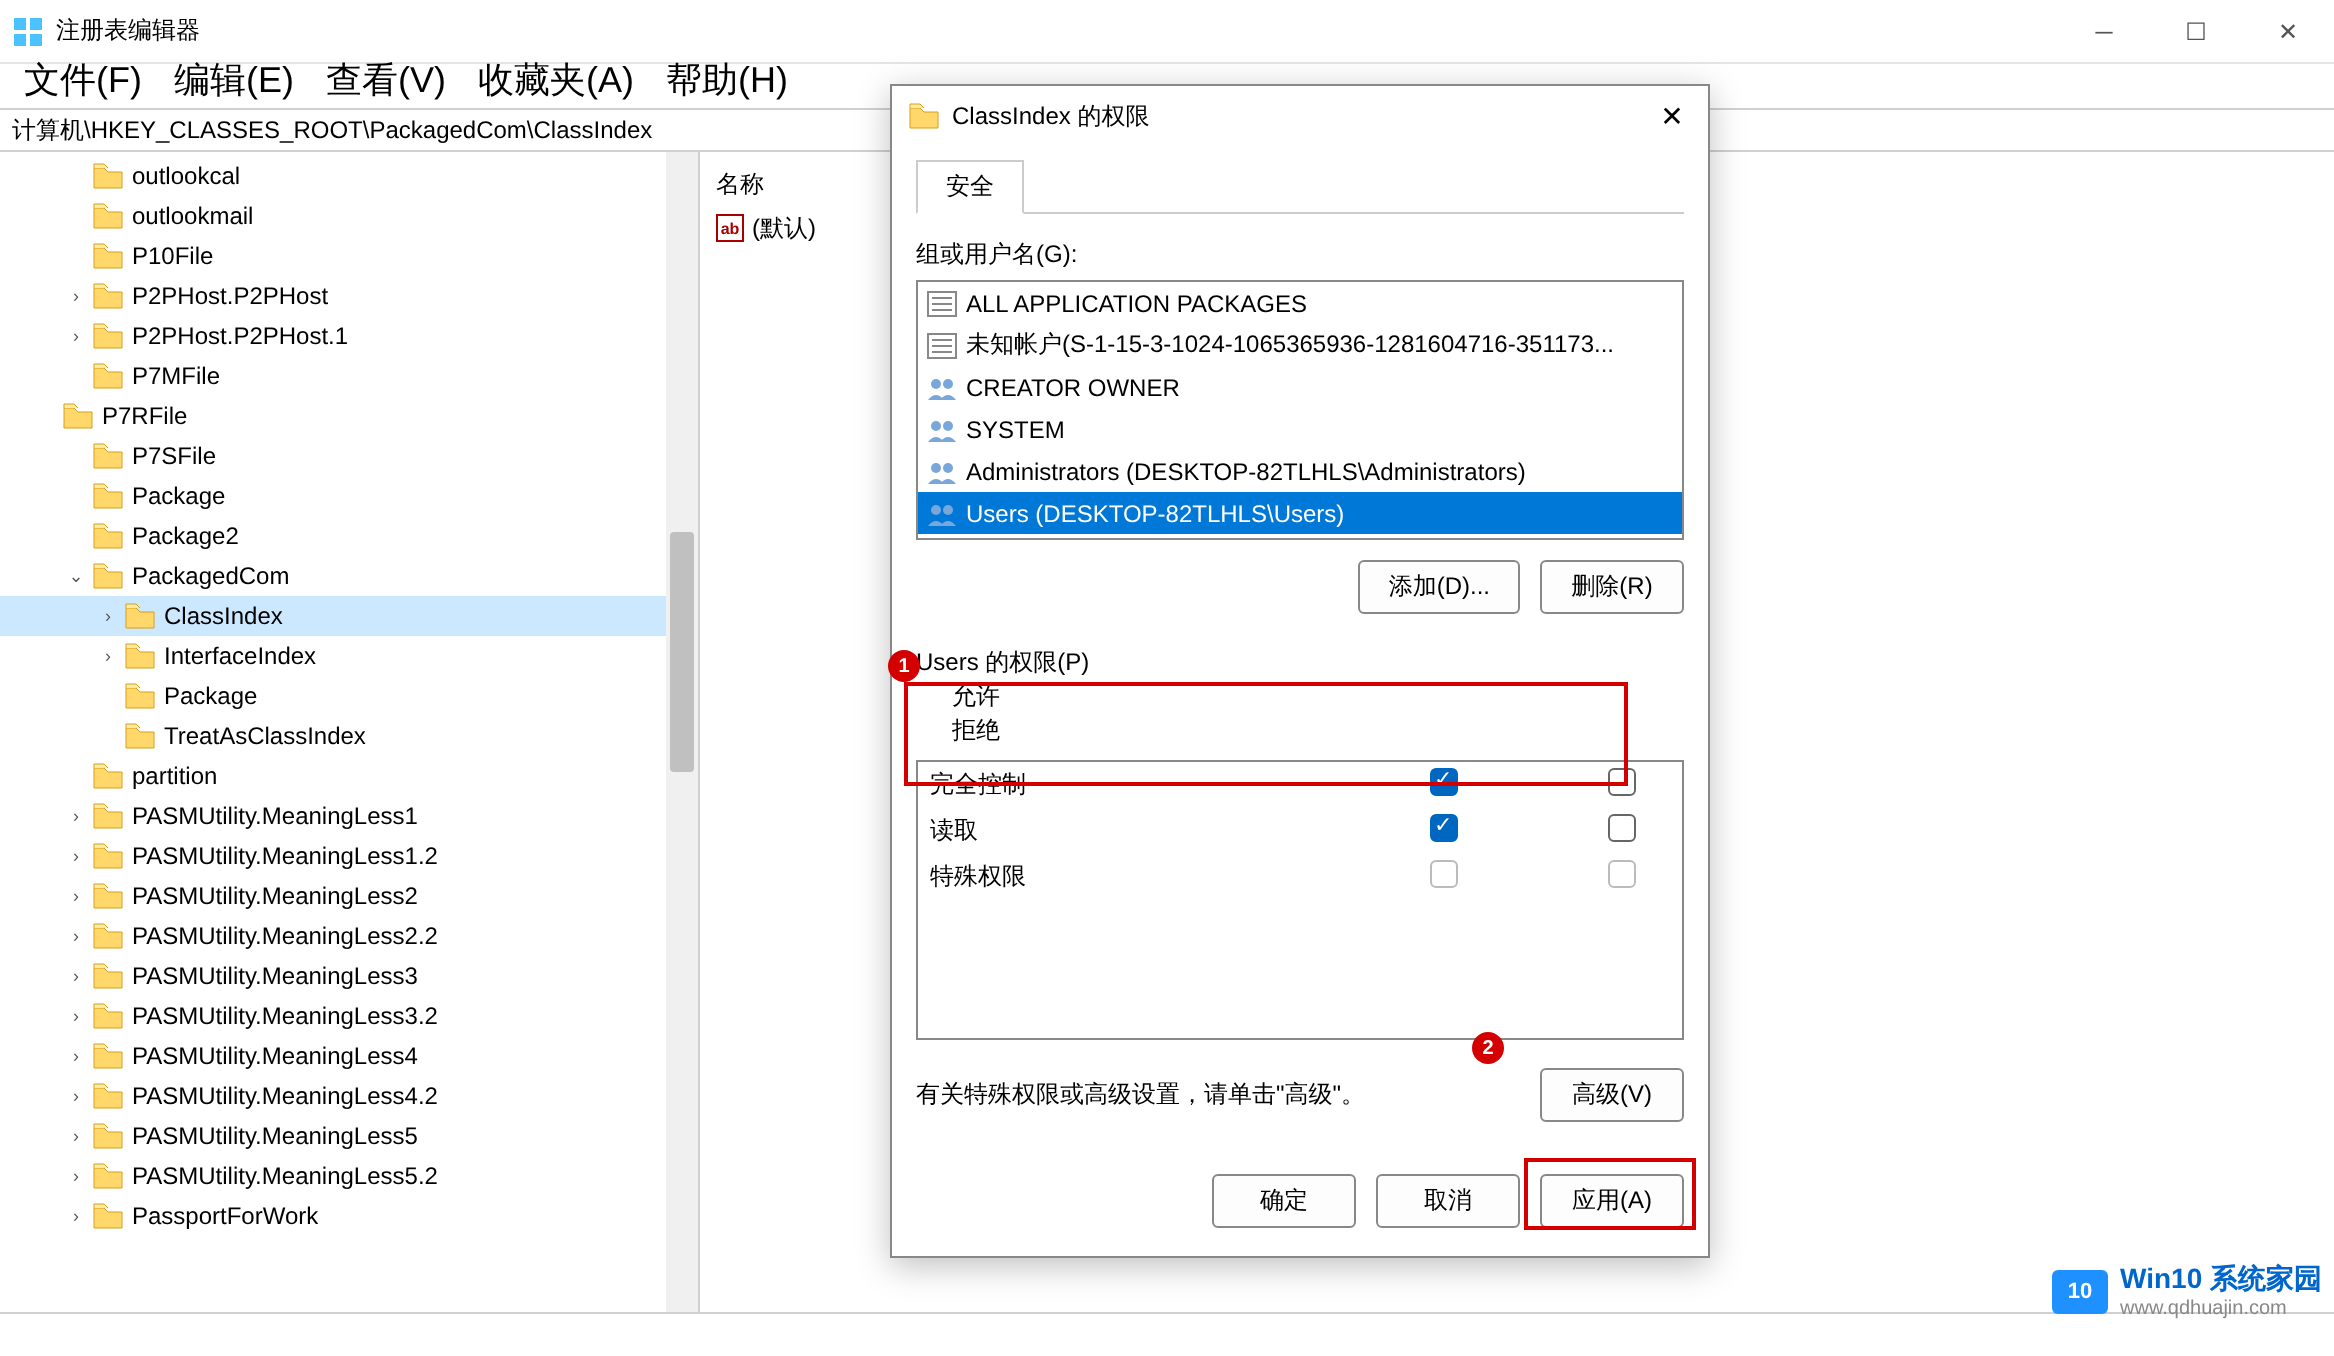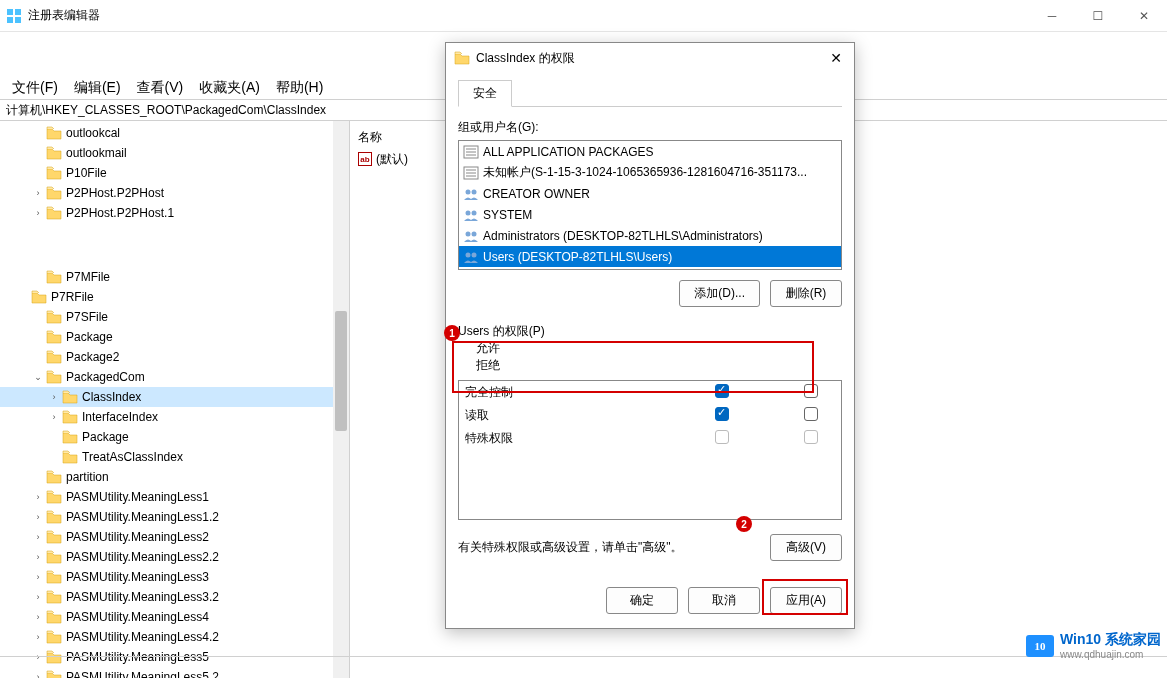--- a/index.html
+++ b/index.html
@@ -5,21 +5,21 @@
     * { box-sizing: border-box; margin: 0; padding: 0; font-family: "Microsoft YaHei", "Segoe UI", sans-serif; }
     body { background: #fff; width: 1167px; height: 678px; overflow: hidden; position: relative; font-size: 12px; }
 
     .titlebar { height: 32px; display: flex; align-items: center; padding-left: 6px; border-bottom: 1px solid #e5e5e5; }
     .titlebar-icon { width: 16px; height: 16px; margin-right: 6px; display: inline-block; }
     .titlebar-icon svg { width: 16px; height: 16px; }
     .titlebar-text { flex: 1; font-size: 12px; }
     .win-controls { display: flex; }
     .win-btn { width: 46px; height: 32px; display: flex; align-items: center; justify-content: center; color: #555; }
 
-    .menubar { height: 22px; display: flex; align-items: flex-end; padding-left: 4px; font-size: 14px; gap: 0; margin-top: 45px; }
+    .menubar { height: 22px; display: flex; align-items: flex-end; padding-left: 4px; font-size: 18px; gap: 0; }
     .menubar span { padding: 2px 8px; }
 
     .addressbar { height: 22px; border-top: 1px solid #d0d0d0; border-bottom: 1px solid #d0d0d0; padding: 2px 6px; font-size: 12px; background: #fff; }
 
     .main { display: flex; height: calc(678px - 32px - 22px - 22px - 22px); }
 
     .tree-pane { width: 350px; border-right: 1px solid #d0d0d0; overflow: hidden; padding-top: 2px; position: relative; }
     .tree-scroll { position: absolute; right: 0; top: 0; bottom: 0; width: 16px; background: #f0f0f0; }
     .tree-thumb { position: absolute; left: 2px; right: 2px; top: 190px; height: 120px; background: #c0c0c0; border-radius: 2px; }
     .tree-item { display: flex; align-items: center; height: 20px; font-size: 12px; color: #000; white-space: nowrap; }
@@ -66,21 +66,21 @@
 
     .redbox { border: 2px solid #d40000; position: absolute; pointer-events: none; }
     .badge { position: absolute; width: 16px; height: 16px; border-radius: 50%; background: #d40000; color: #fff; font-size: 10px; display: flex; align-items: center; justify-content: center; font-weight: bold; }
 
     .adv-row { display: flex; align-items: center; margin-top: 14px; font-size: 12px; }
     .adv-row .btn { margin-left: auto; }
 
     .dlg-footer { display: flex; justify-content: flex-end; gap: 10px; padding: 14px 12px; border-top: none; }
 
     .watermark { position: absolute; right: 6px; bottom: 18px; display: flex; align-items: center; gap: 6px; font-size: 12px; }
-    .wm-icon { width: 28px; height: 22px; background: #1e90ff; color: #fff; display: flex; align-items: center; justify-content: center; font-weight: bold; font-size: 11px; border-radius: 3px; font-family: Liberation Serif, serif; }
+    .wm-icon { width: 28px; height: 22px; background: #1e90ff; color: #fff; display: flex; align-items: center; justify-content: center; font-weight: bold; font-size: 11px; border-radius: 3px; }
     .wm-text1 { color: #0066cc; font-weight: bold; font-size: 14px; }
     .wm-text2 { color: #888; font-size: 10px; }
   </style>
 </head>
 <body>
 
 <div class="titlebar">
   <span class="titlebar-icon">
     <svg viewBox="0 0 16 16">
         <rect x="1" y="1" width="6" height="6" fill="#4cc2ff"></rect>
@@ -142,21 +142,21 @@
         <span>P2PHost.P2PHost</span>
       </div>
       <div class="tree-item" style="padding-left: 32px;">
         <span class="expander">›</span>
         <span class="folder-icon"><svg viewBox="0 0 16 14" width="16" height="14">
             <path d="M1 3 L6 3 L8 5 L15 5 L15 13 L1 13 Z" fill="#ffd76b" stroke="#d4a017" stroke-width="0.5"></path>
             <path d="M1 3 L1 1 L6 1 L8 3" fill="#ffe9a8" stroke="#d4a017" stroke-width="0.5"></path>
           </svg></span>
         <span>P2PHost.P2PHost.1</span>
       </div>
-      <div class="tree-item" style="padding-left: 32px; margin-top: 44px;">
+      <div class="tree-item" style="padding-left: 32px;">
         <span class="expander"></span>
         <span class="folder-icon"><svg viewBox="0 0 16 14" width="16" height="14">
             <path d="M1 3 L6 3 L8 5 L15 5 L15 13 L1 13 Z" fill="#ffd76b" stroke="#d4a017" stroke-width="0.5"></path>
             <path d="M1 3 L1 1 L6 1 L8 3" fill="#ffe9a8" stroke="#d4a017" stroke-width="0.5"></path>
           </svg></span>
         <span>P7MFile</span>
       </div>
       <div class="tree-item" style="padding-left: 17px;">
         <span class="expander"></span>
         <span class="folder-icon"><svg viewBox="0 0 16 14" width="16" height="14">

